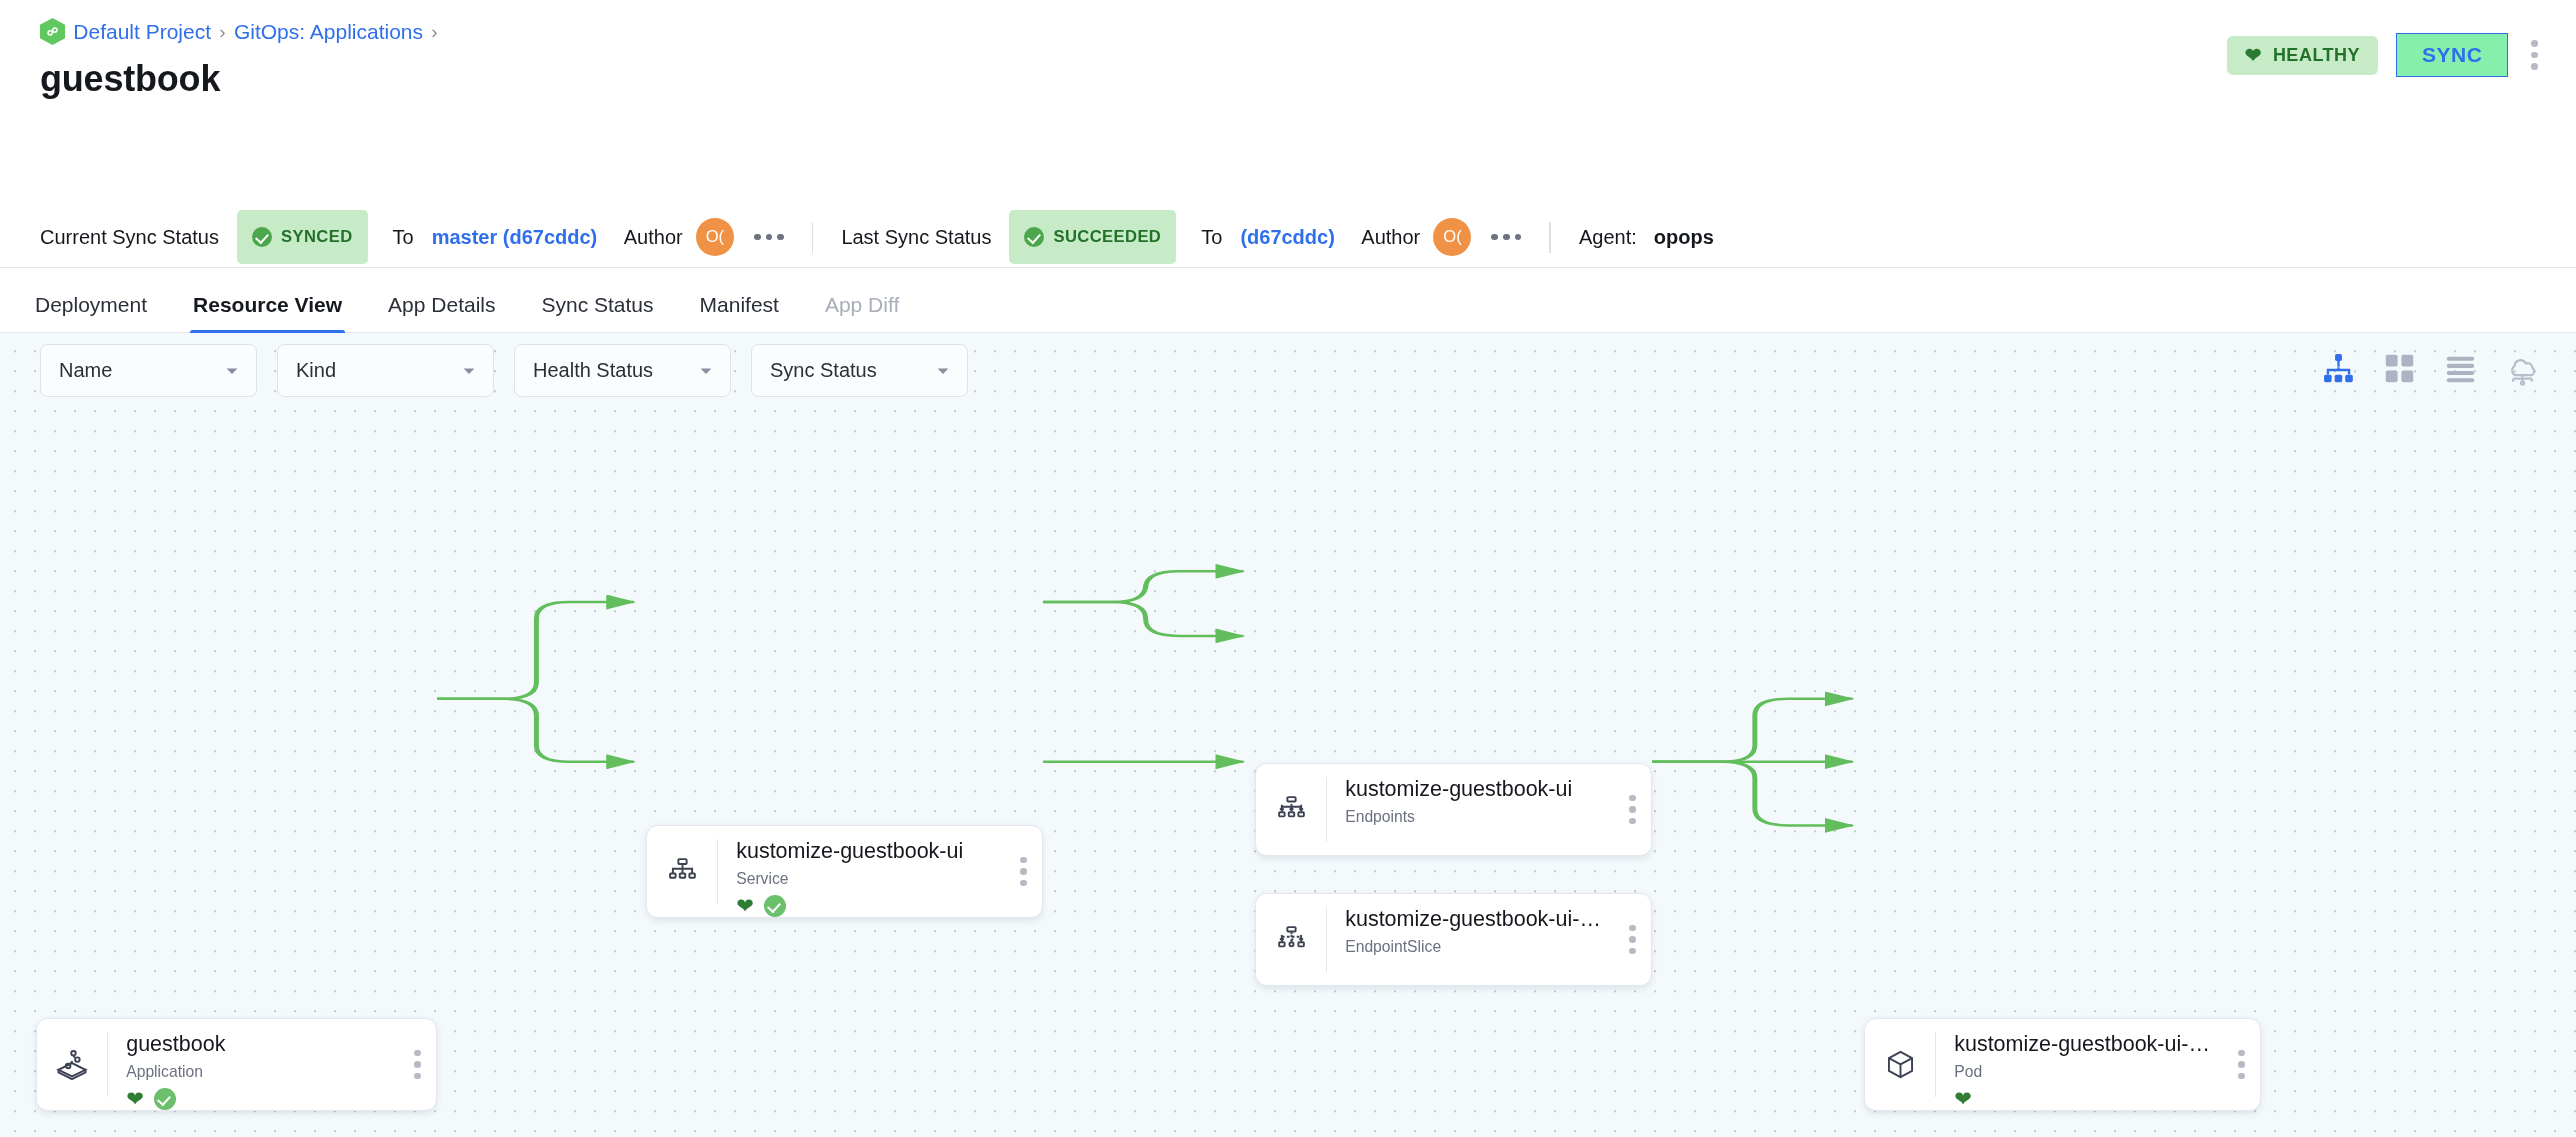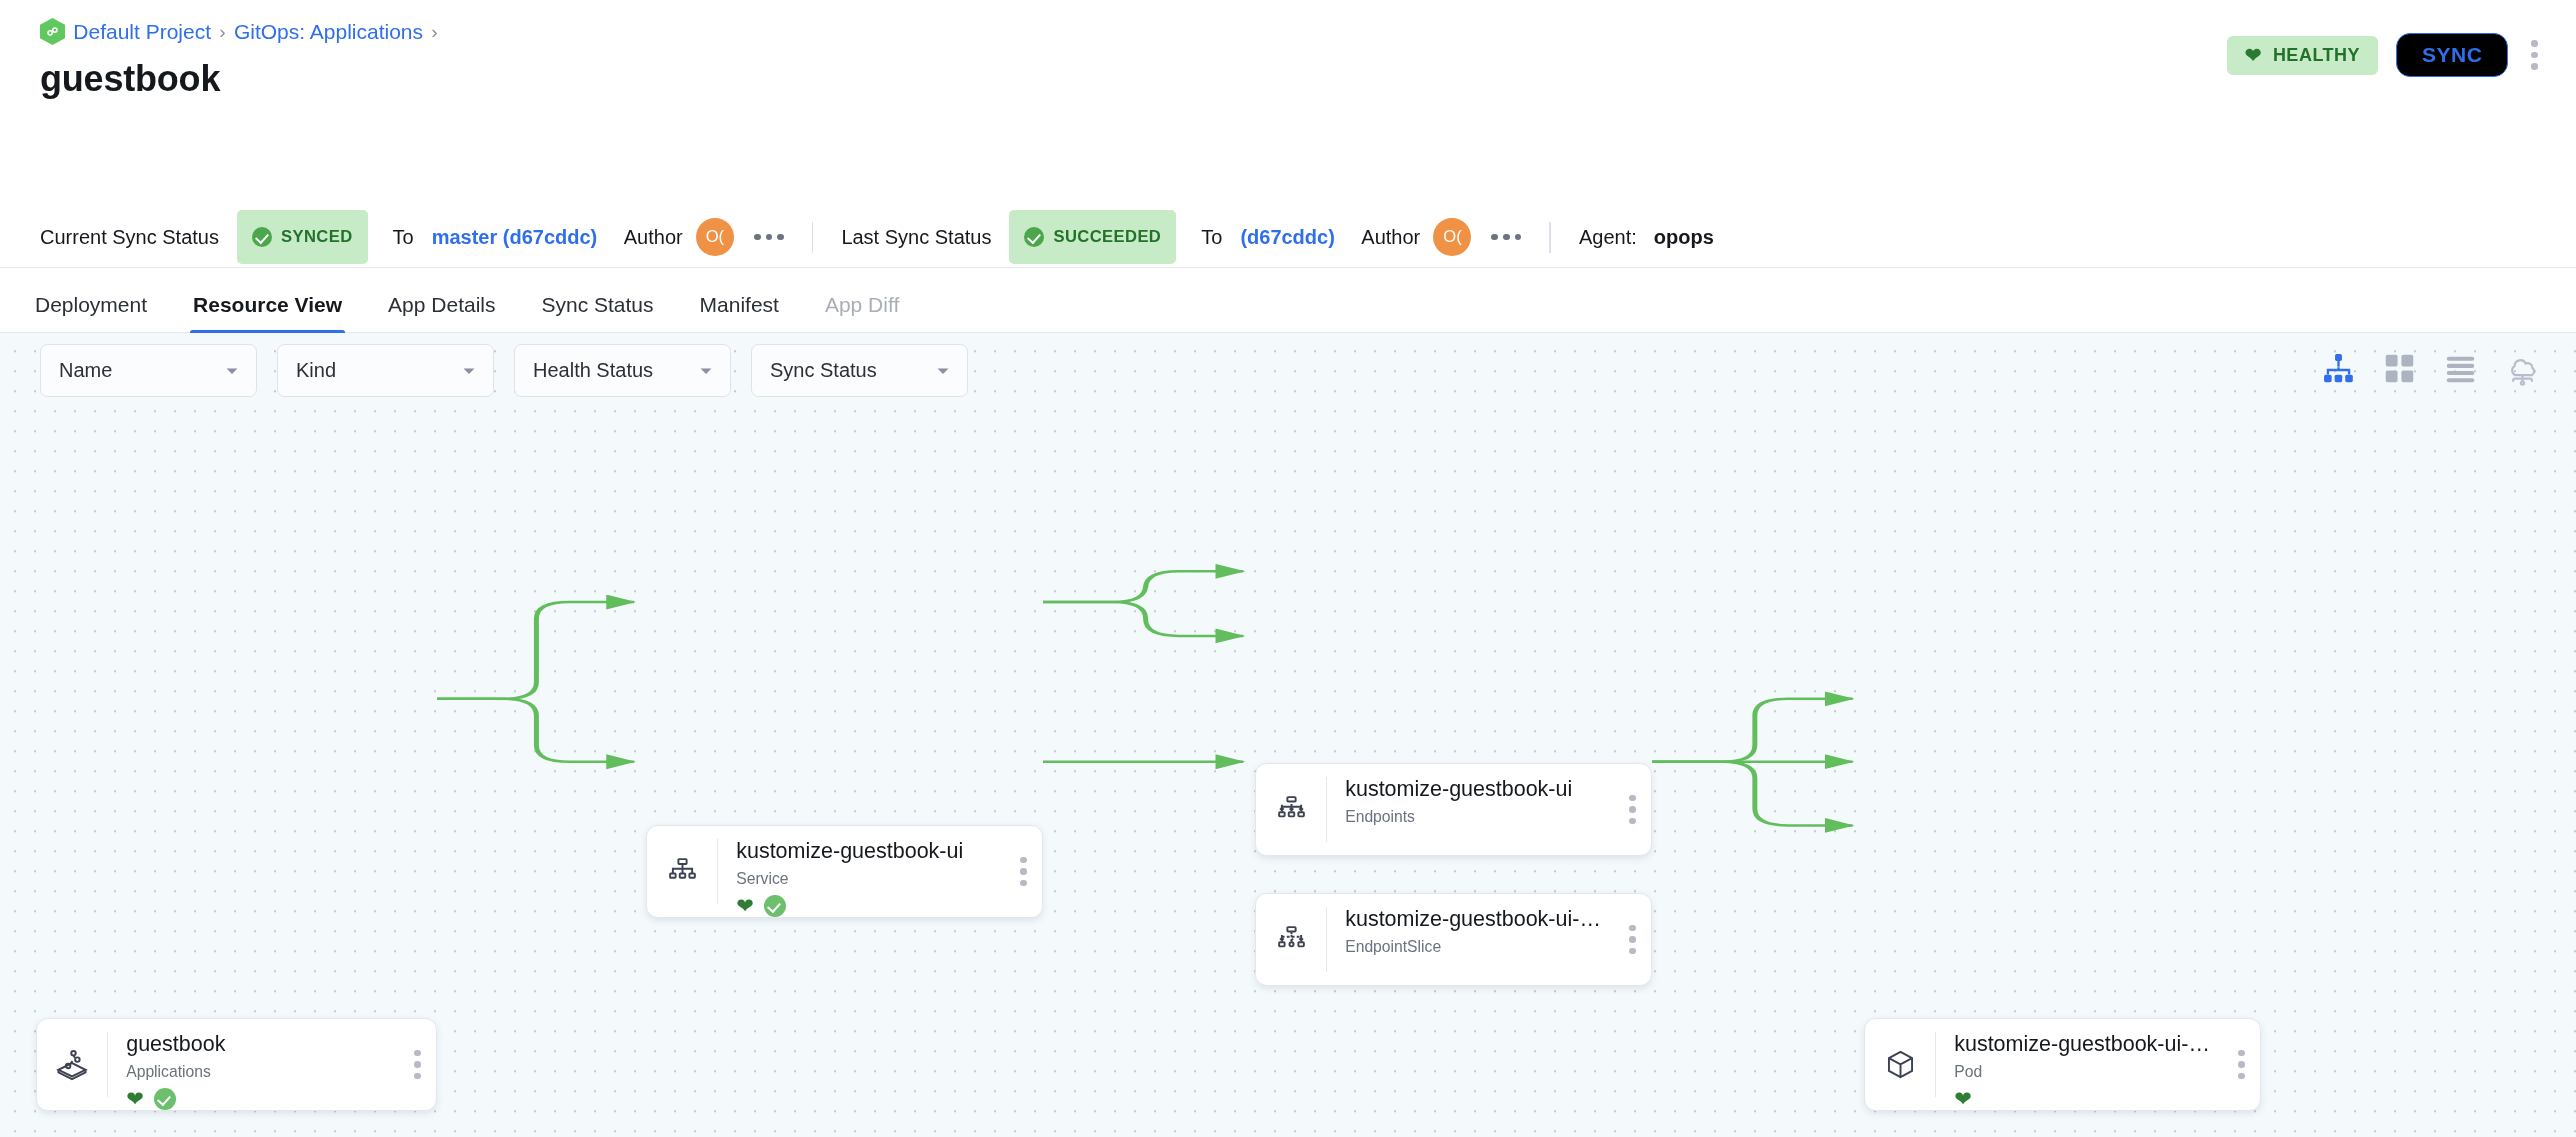--- a/index.html
+++ b/index.html
@@ -45,22 +45,22 @@
   }
   .pill-healthy {
     background: #c6ebc6; color: #23712b;
     border-radius: 5.8px;
     padding: 9px 18px;
     font-size: 18px; font-weight: bold; letter-spacing: 0.5px;
     display: flex; align-items: center; gap: 10.8px;
   }
   .heart-icon { color: #2a7a33; font-size: 20px; line-height: 1; }
   .btn-sync {
-    border: 1.7px solid #2f6feb; color: #2f6feb; background: #000000;
-    border-radius: 14px; padding: 9px 25px;
+    border: 1.7px solid #2f6feb; color: #2f6feb; background: #86efac;
+    border-radius: 0; padding: 9px 25px;
     font-size: 21px; font-weight: bold; letter-spacing: 0.5px;
     cursor: pointer;
   }
   .kebab-v { display: flex; flex-direction: column; gap: 5px; cursor: pointer; padding: 5px; }
   .kebab-v i { width: 6.6px; height: 6.6px; border-radius: 50%; background: #b6bac4; display:block; }
 
   
   .status-strip {
     display: flex; align-items: center;
     padding: 0 40px;
@@ -358,21 +358,21 @@
         <path d="M3 15.2 v1.8 L12 21.4 L21 17 v-1.8"></path>
         <circle cx="9.4" cy="12.6" r="1.5"></circle>
           <circle cx="13" cy="4.2" r="1.5"></circle>
           <circle cx="15.6" cy="8.4" r="1.5"></circle>
         <path d="M10.6 11.4 L12.4 9.5 M13.2 5.7 L13.9 7.2"></path>
       </svg>
     </div>
     <div class="node-sep"></div>
     <div class="node-body">
       <div class="node-name">guestbook</div>
-      <div class="node-kind">Applications</div>
+      <div class="node-kind">Application</div>
       <div class="node-badges">
         <span class="bdg-heart">❤</span>
         <span class="bdg-check"></span>
       </div>
       <span class="node-kebab">
           <i></i>
           <i></i>
           <i></i>
         </span>
     </div>

